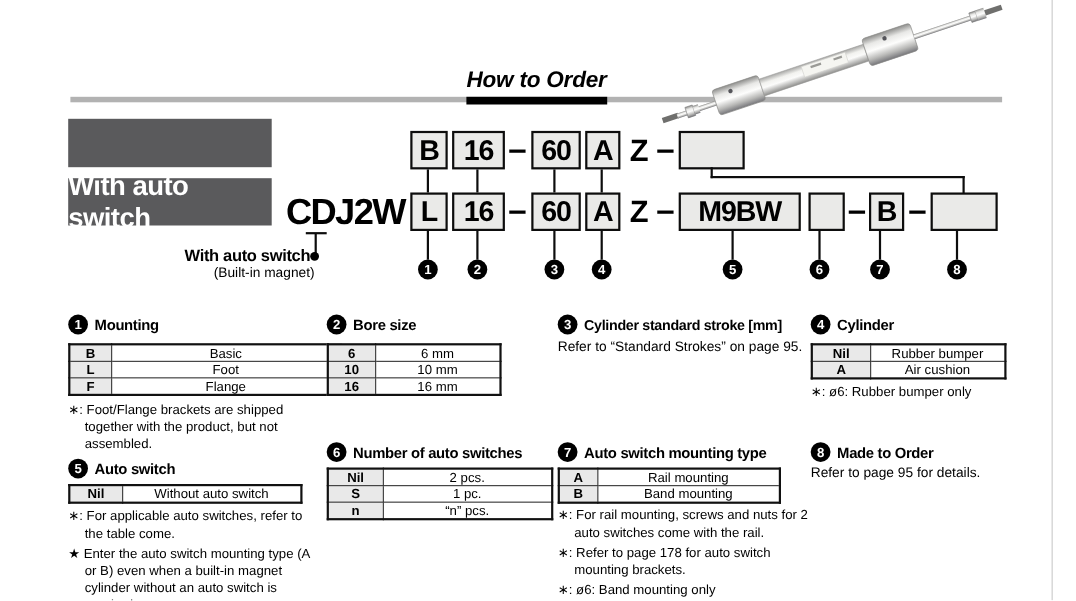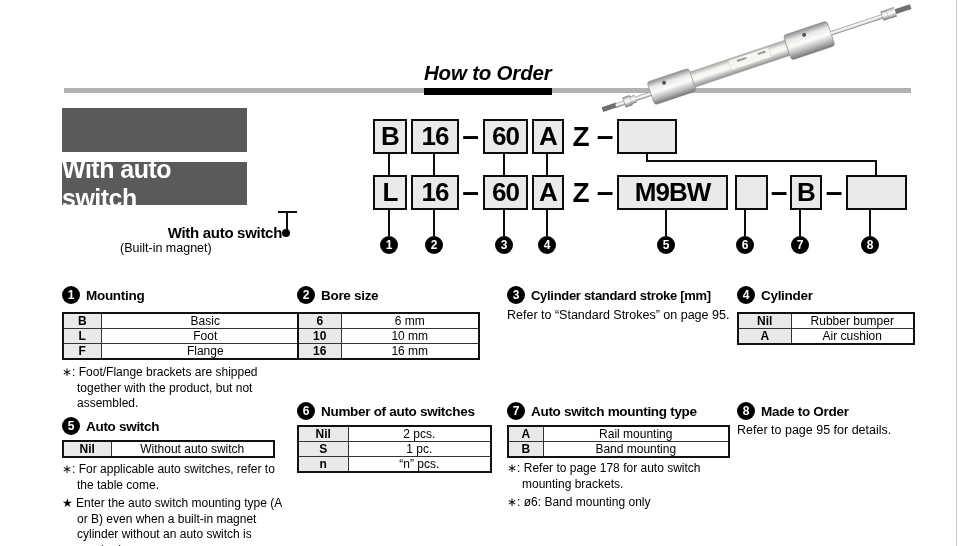--- a/index.html
+++ b/index.html
@@ -23,21 +23,21 @@
   .code-box { height:35px; background:#eaeae8; border:2px solid #0d0d0d; display:flex; align-items:center;
               justify-content:center; font-weight:bold; font-size:26px; letter-spacing:-1px; }
   .glyph { font-weight:bold; font-size:28px; line-height:35px; text-align:center; }
   .dash-glyph { font-weight:bold; font-size:30px; line-height:33px; text-align:center; }
   .vline { width:2px; background:#0d0d0d; }
   .hline { height:2px; background:#0d0d0d; }
   .bullet { width:8px; height:8px; border-radius:50%; background:#000; }
   .circle-num { width:18px; height:18px; border-radius:50%; background:#000; color:#fff;
                 font-size:12px; font-weight:bold; display:flex; align-items:center; justify-content:center; }
   .ann-bold { font-size:15px; font-weight:bold; text-align:right; letter-spacing:-0.3px; }
-  .ann-sub  { font-size:12.5px; }
+  .ann-sub  { font-size:12.5px; text-align:right; }
 
   
   .sec-head { display:flex; align-items:center; gap:6px; }
   .sec-head .t { font-weight:bold; font-size:13.5px; letter-spacing:-0.3px; white-space:nowrap; }
   .tbl { border-collapse:collapse; border:2px solid #111; background:#fff; }
   .tbl td { border:1px solid #333; font-size:12px; text-align:center; height:14px; line-height:14px; padding:0 2px; }
   .tbl td.k { background:#e9e9e9; font-weight:bold; }
   .sec-text { font-size:12.5px; }
   .note { font-size:12px; line-height:15.5px; }
   .note > div { padding-left:15px; text-indent:-15px; margin-bottom:3px; }
@@ -93,20 +93,21 @@
 
   <div class="abs code-box" style="left:373px;top:119px;width:34px">B</div>
   <div class="abs code-box" style="left:411px;top:119px;width:48px">16</div>
   <div class="abs dash-glyph" style="left:458px;top:119px;width:25px">–</div>
   <div class="abs code-box" style="left:483px;top:119px;width:45px">60</div>
   <div class="abs code-box" style="left:532px;top:119px;width:32px">A</div>
   <div class="abs glyph" style="left:567px;top:119px;width:28px">Z</div>
   <div class="abs dash-glyph" style="left:593px;top:119px;width:24px">–</div>
   <div class="abs code-box" style="left:617px;top:119px;width:60px"></div>
 
+  <div class="abs big-code" style="left:228px;top:175px;width:140px">CDJ2W</div>
   <div class="abs code-box" style="left:373px;top:175px;width:34px">L</div>
   <div class="abs code-box" style="left:411px;top:175px;width:48px">16</div>
   <div class="abs dash-glyph" style="left:458px;top:175px;width:25px">–</div>
   <div class="abs code-box" style="left:483px;top:175px;width:45px">60</div>
   <div class="abs code-box" style="left:532px;top:175px;width:32px">A</div>
   <div class="abs glyph" style="left:567px;top:175px;width:28px">Z</div>
   <div class="abs dash-glyph" style="left:593px;top:175px;width:24px">–</div>
   <div class="abs code-box" style="left:617px;top:175px;width:111px">M9BW</div>
   <div class="abs code-box" style="left:735px;top:175px;width:33px"></div>
   <div class="abs dash-glyph" style="left:768px;top:175px;width:22px">–</div>
@@ -172,21 +173,21 @@
   </div>
 
   <div class="abs sec-head" style="left:297px;top:286px">
     <span class="circle-num">2</span>
     <span class="t">Bore size</span>
   </div>
   <table class="abs tbl" style="left:297px;top:312px">
     <tbody>
         <tr>
       <td class="k" style="width:43px">6</td>
-      <td style="width:138px">6 mm</td>
+      <td style="width:114px">6 mm</td>
         </tr>
     <tr>
       <td class="k">10</td>
       <td>10 mm</td>
         </tr>
     <tr>
       <td class="k">16</td>
       <td>16 mm</td>
         </tr>
   </tbody>
@@ -207,20 +208,23 @@
         <tr>
       <td class="k" style="width:53px">Nil</td>
       <td style="width:123px">Rubber bumper</td>
         </tr>
     <tr>
       <td class="k">A</td>
       <td>Air cushion</td>
         </tr>
   </tbody>
     </table>
+  <div class="abs note" style="left:737px;top:349px;width:185px">
+    <div>∗: ø6: Rubber bumper only</div>
+  </div>
 
   <div class="abs sec-head" style="left:62px;top:417px">
     <span class="circle-num">5</span>
     <span class="t">Auto switch</span>
   </div>
   <table class="abs tbl" style="left:62px;top:440px">
     <tbody>
         <tr>
       <td class="k" style="width:48px">Nil</td>
       <td style="width:163px">Without auto switch</td>
@@ -233,50 +237,51 @@
   </div>
 
   <div class="abs sec-head" style="left:297px;top:402px">
     <span class="circle-num">6</span>
     <span class="t">Number of auto switches</span>
   </div>
   <table class="abs tbl" style="left:297px;top:425px">
     <tbody>
         <tr>
       <td class="k" style="width:50px">Nil</td>
-      <td style="width:143px">2 pcs.</td>
+      <td style="width:154px">2 pcs.</td>
         </tr>
     <tr>
       <td class="k">S</td>
       <td>1 pc.</td>
         </tr>
     <tr>
       <td class="k">n</td>
       <td>“n” pcs.</td>
         </tr>
   </tbody>
     </table>
 
   <div class="abs sec-head" style="left:507px;top:402px">
     <span class="circle-num">7</span>
     <span class="t">Auto switch mounting type</span>
   </div>
   <table class="abs tbl" style="left:507px;top:425px">
     <tbody>
         <tr>
       <td class="k" style="width:35px">A</td>
-      <td style="width:186px">Rail mounting</td>
+      <td style="width:166px">Rail mounting</td>
         </tr>
     <tr>
       <td class="k">B</td>
       <td>Band mounting</td>
         </tr>
   </tbody>
     </table>
   <div class="abs note" style="left:507px;top:461px;width:230px">
+    <div>∗: For rail mounting, screws and nuts for 2 auto switches come with the rail.</div>
     <div>∗: Refer to page 178 for auto switch mounting brackets.</div>
     <div>∗: ø6: Band mounting only</div>
   </div>
 
   <div class="abs sec-head" style="left:737px;top:402px">
     <span class="circle-num">8</span>
     <span class="t">Made to Order</span>
   </div>
   <div class="abs sec-text" style="left:737px;top:423px;width:200px">Refer to page 95 for details.</div>
 

